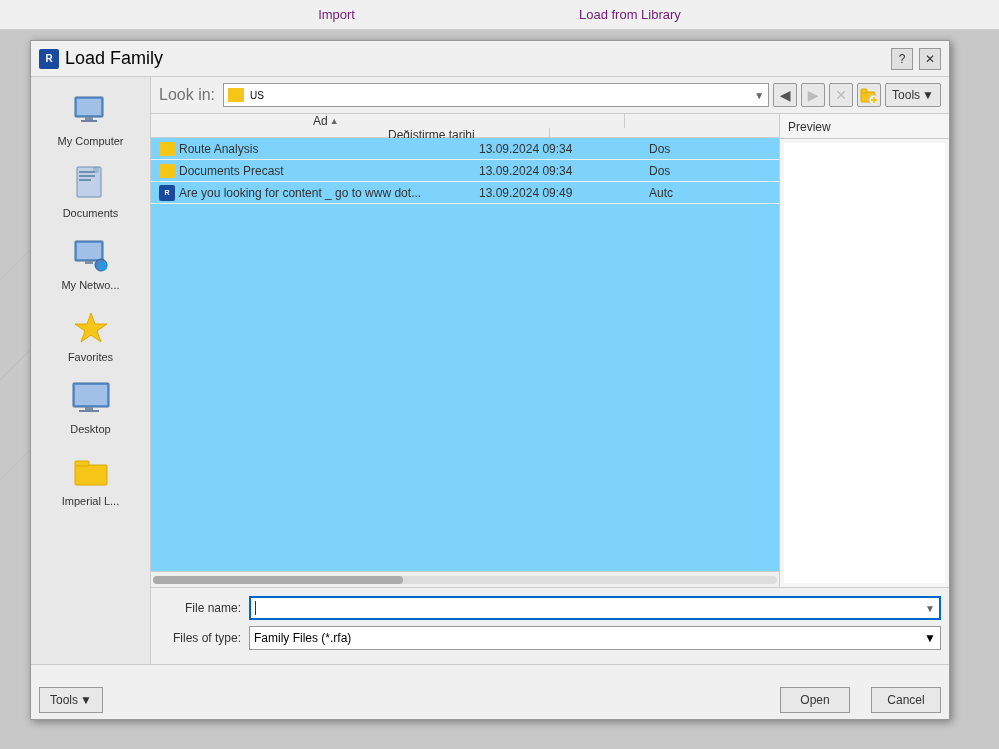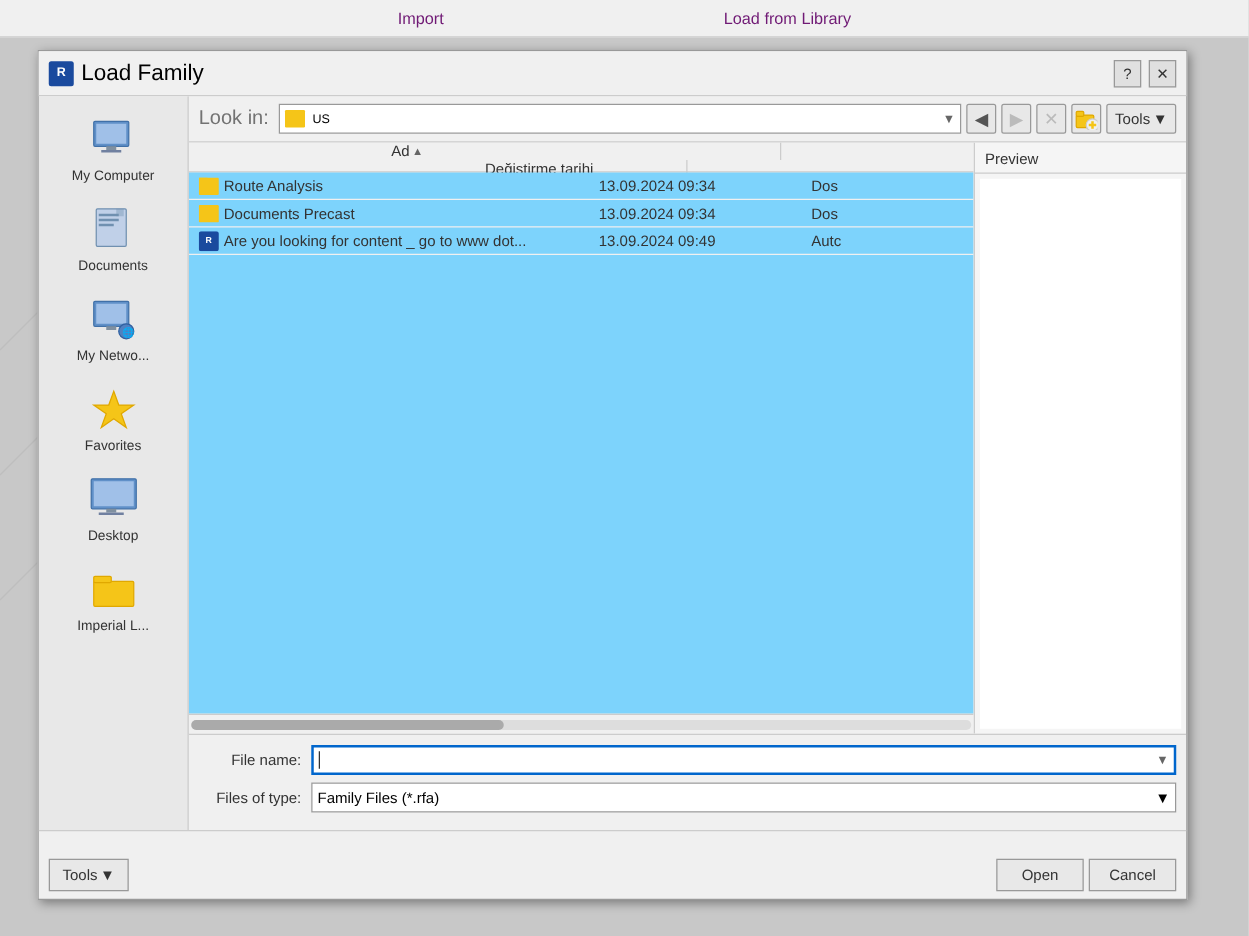--- a/index.html
+++ b/index.html
@@ -673,19 +673,19 @@
       </div>
 
     </div>
   </div>
 
   <div class="dialog-footer">
     <div class="tools-btn">
       <span>Tools</span>
       <span>▼</span>
     </div>
-    <div style="display:flex;gap:4px;margin-left:20px;">
+    <div style="display:flex;gap:21px;margin-left:20px;">
       <button class="action-btn">Open</button>
       <button class="action-btn">Cancel</button>
     </div>
   </div>
 
 </div>
 
 </body></html>

